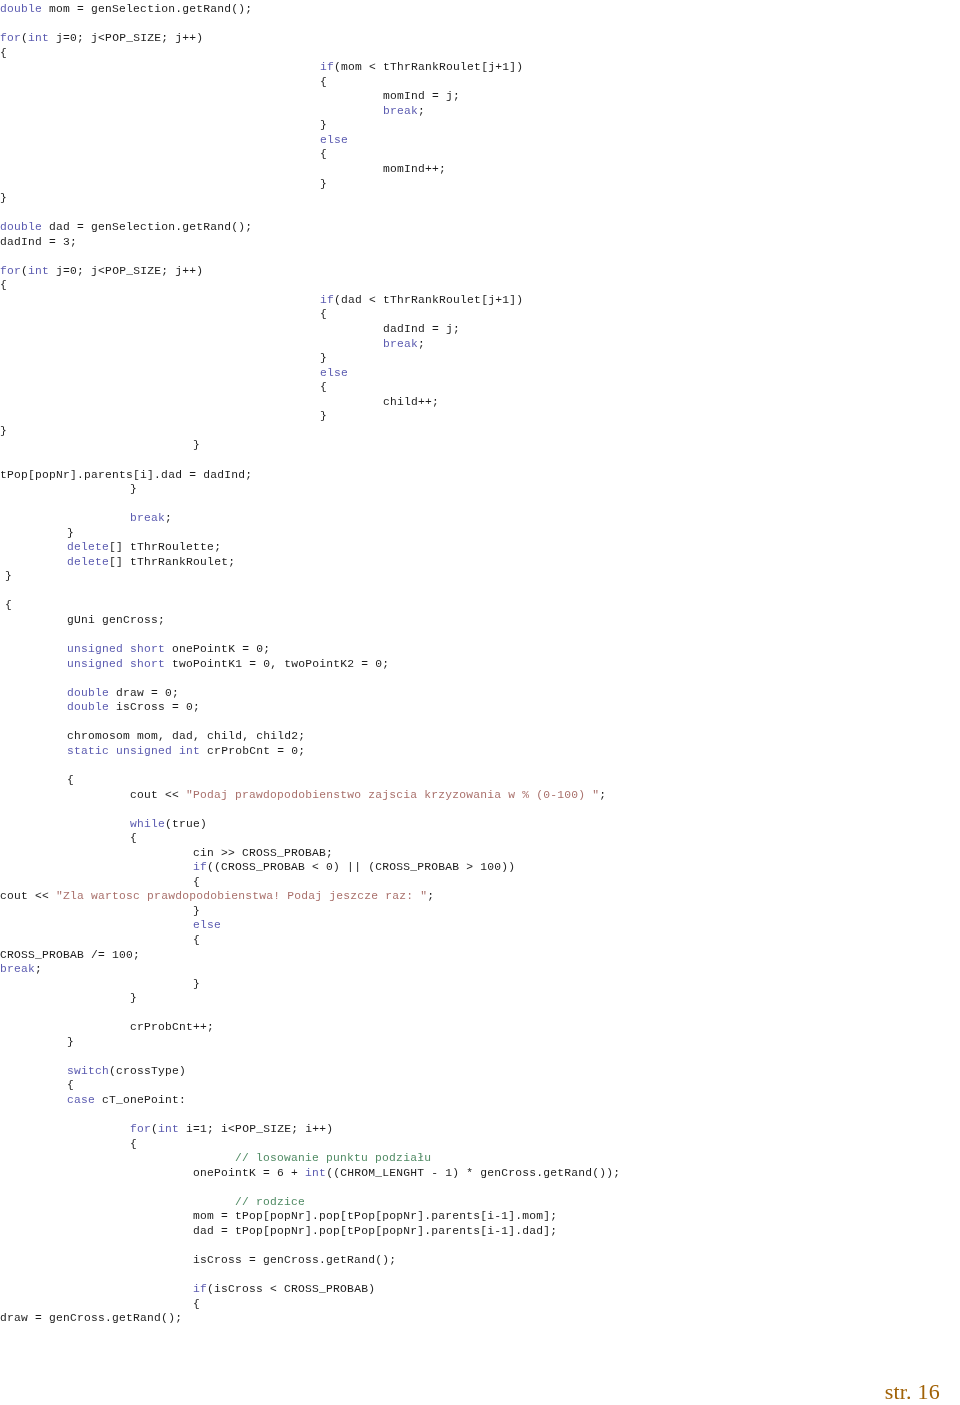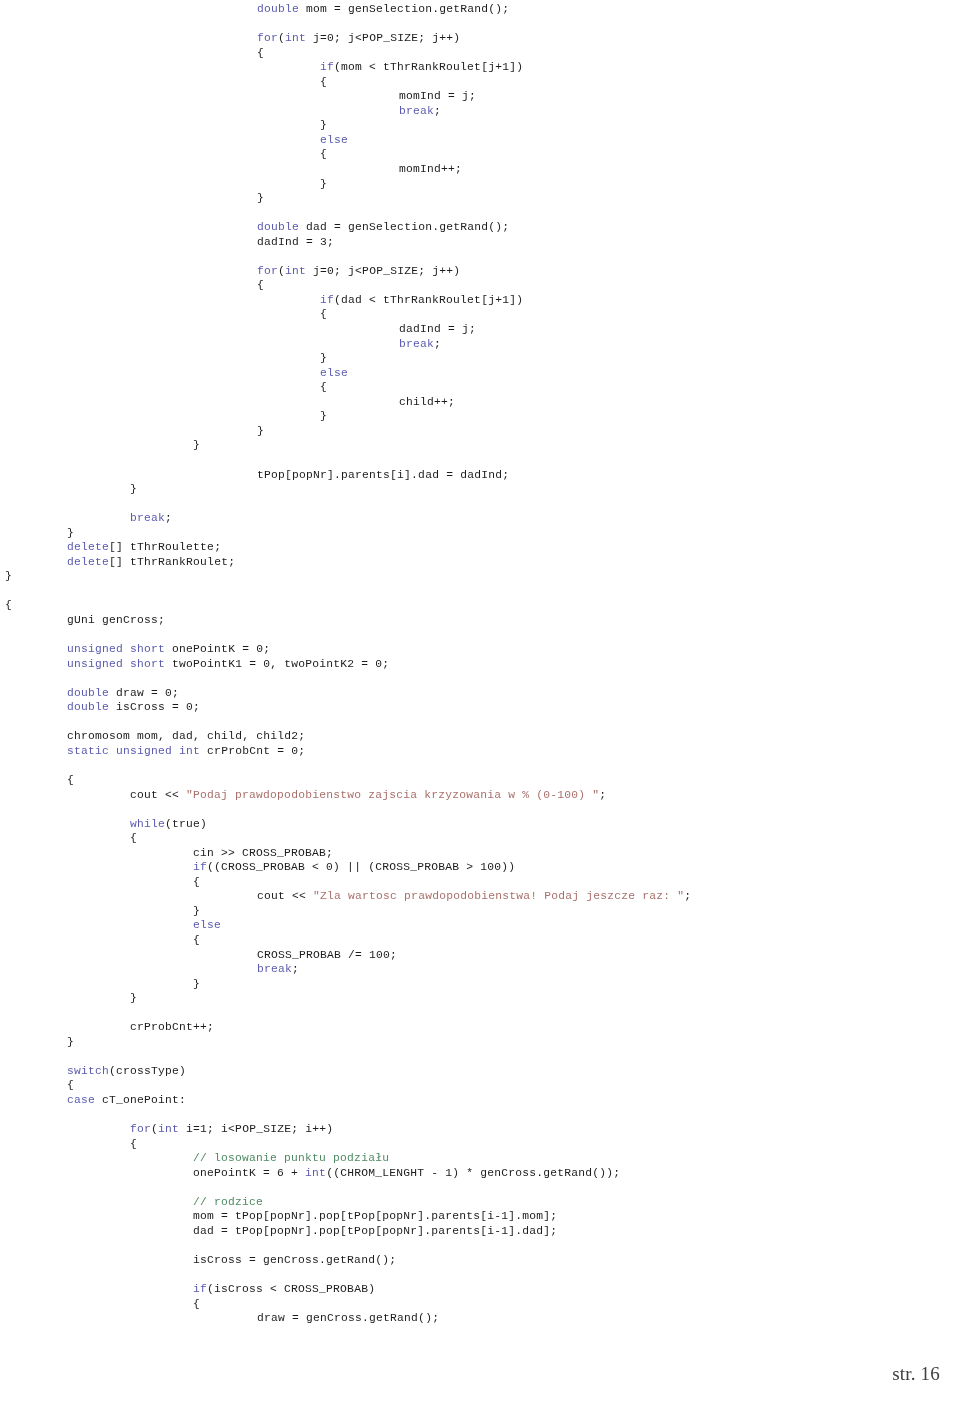--- a/index.html
+++ b/index.html
@@ -33,36 +33,36 @@
     letter-spacing: 0.02em;
   }
 
   .code-line.blank { color: transparent; }
 
   
   .i0 { padding-left: 5px; }
   .i1 { padding-left: 67px; }
   .i2 { padding-left: 130px; }
   .i3 { padding-left: 193px; }
-  .i4 { padding-left: 257px; }
+  .i4 { }
   .i5 { padding-left: 320px; }
-  .i6 { padding-left: 383px; margin-left: 16px; }
+  .i6 { padding-left: 383px; }
 
   .kw  { color: #5b5bb0; }
   .str { color: #a9706b; }
-  .cmt { color: #4f8a63; }
+  .cmt { color: #4f8a63; margin-left: 42px; }
   .pln { color: #1c1c1c; }
 
   #page-footer {
     position: absolute;
     right: 20px;
-    bottom: 20px;
+    bottom: 0;
     font-family: "Liberation Serif", "DejaVu Serif", serif;
-    font-size: 19px;
-    color: #404040;
+    font-size: 22px;
+    color: #a16207;
     letter-spacing: 0.01em;
   }
 </style>
 </head>
 <body>
 
 <div id="code-listing">
     <div class="code-line i4"><span class="kw">double</span><span class="pln"> mom = genSelection.getRand();</span></div>
     <div class="code-line i0 blank">&nbsp;</div>
     <div class="code-line i4"><span class="kw">for</span><span class="pln">(</span><span class="kw">int</span><span class="pln"> j=0; j&lt;POP_SIZE; j++)</span></div>

